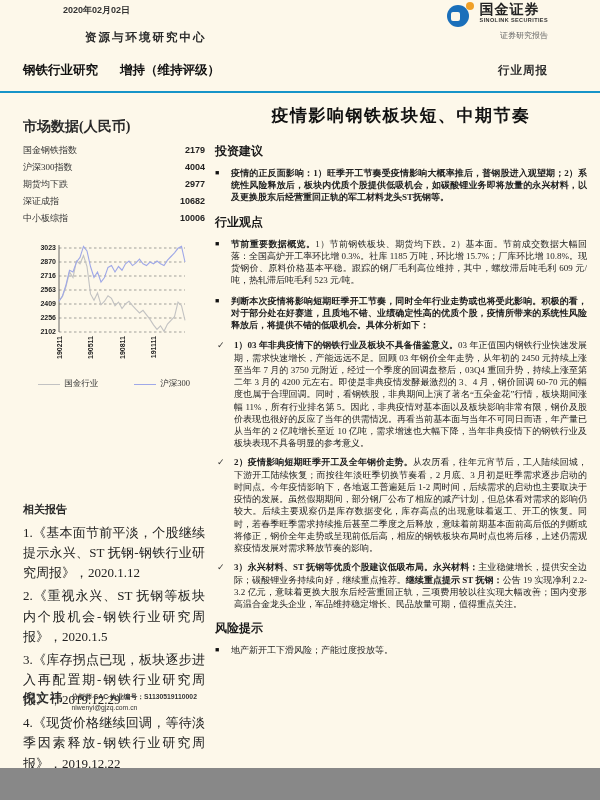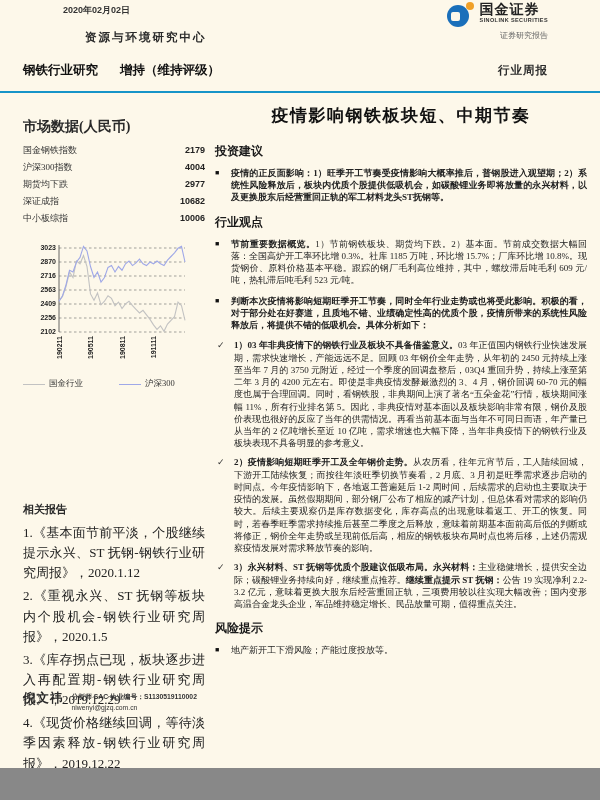--- a/index.html
+++ b/index.html
@@ -25,21 +25,21 @@
   .report-rating { font-family:"Liberation Sans",sans-serif; font-size:12.5px; font-weight:bold; color:#111; margin-left:18px;text-align:right; }
   .report-type { font-size:11.5px; font-weight:bold; letter-spacing:1px; }
   .rule-top { position:absolute; left:0; right:0; top:91px; height:2px; background:#1794c8; }
   
   .sidebar { position:absolute; left:23px; top:118px; width:182px; height:650px; }
   .mkt-title { font-size:14px; font-weight:bold; margin-bottom:6px; }
   .mkt-row { display:flex; justify-content:space-between; font-size:9px; line-height:17px; }
   .mkt-label { color:#333; }
   .mkt-value { font-family:"Liberation Sans",sans-serif; font-weight:bold; color:#222; }
   .chart-block { position:absolute; left:0; top:124px; width:182px; }
-  .legend { display:flex; gap:36px; justify-content:flex-start; margin-top:4px; font-size:8.5px; color:#333; }
+  .legend { display:flex; gap:36px; justify-content:center; margin-top:4px; font-size:8.5px; color:#333; }
   .legend-item { display:flex; align-items:center; gap:4px; }
   .legend-swatch { display:inline-block; width:22px; height:1px; }
   .reports-block { position:absolute; left:0; top:384px; width:182px; }
   .reports-title { font-size:11px; font-weight:bold; margin-bottom:6px; }
   .report-item { font-size:13px; line-height:1.55; color:#222; margin-bottom:3px; text-align:justify; }
   .analyst-block { position:absolute; left:0; top:572px; width:200px; display:flex; gap:8px; align-items:flex-start; }
   .analyst-name { font-size:12.5px; font-weight:bold; letter-spacing:1px; white-space:nowrap; }
   .analyst-meta { padding-top:2px; }
   .analyst-cert { font-family:"Liberation Sans",sans-serif; font-size:6.8px; font-weight:bold; color:#333; }
   .analyst-email { font-family:"Liberation Sans",sans-serif; font-size:6.8px; color:#333; margin-top:2px; }

